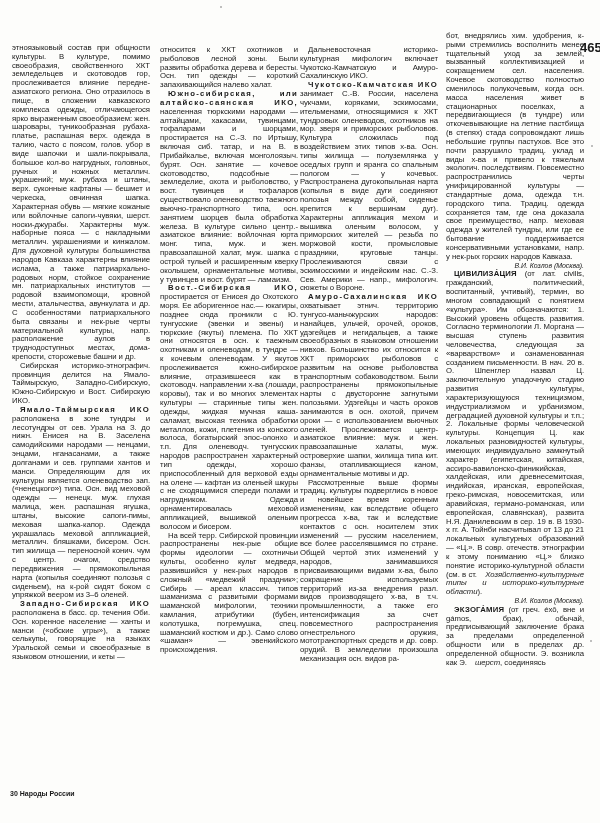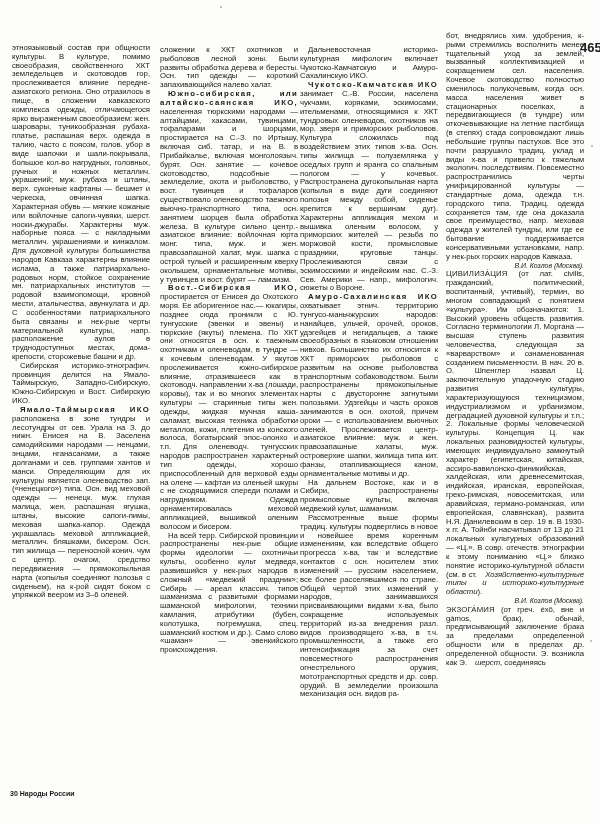--- a/index.html
+++ b/index.html
@@ -8,54 +8,54 @@
     font-family: "Liberation Sans", sans-serif; color:#1a1a1a;
   }
   .col {
     position:absolute; top:44px; width:138px;
     font-size:7.75px; line-height:8.83px; text-align:justify;
     letter-spacing:-0.05px;
   }
   .col p { margin:0; text-indent:8px; }
   .col p.noindent { text-indent:0; }
   .sp { letter-spacing:1.3px; font-weight:bold; }
-  .hw { font-weight:normal; letter-spacing:0.2px; }
+  .hw { font-weight:bold; letter-spacing:0.2px;margin-left:8px; }
   .sig { text-align:right; font-style:italic; font-size:7px; text-indent:0 !important; }
   i { font-style:italic;margin-left:6px; }
   #c1 { left:12px; }
   #c2 { left:160px; top:46px; }
   #c3 { left:300px; top:46px; }
   #c4 { left:446px; top:32px; }
   .pagenum { position:absolute; left:580px; top:40px; font-size:13px; font-weight:bold; }
   .footer { position:absolute; left:10px; top:790px; font-size:7px; font-weight:bold; }
   .speck { position:absolute; width:2px; height:2px; background:#aaa; border-radius:1px; }
 </style>
 </head>
 <body>
 
 <div class="pagenum">465</div>
 
 <div class="col" id="c1">
   <p class="noindent">этноязыковый состав при общности культуры. В культуре, помимо своеобразия, свойственного ХКТ земледельцев и скотоводов гор, прослеживается влияние передне-азиатского региона. Оно отразилось в пище, в сложении кавказского комплекса одежды, отличающегося ярко выраженным своеобразием: жен. шаровары, туникообразная рубаха-платье, распашная верх. одежда в талию, часто с поясом, голов. убор в виде шапочки и шали-покрывала, большое кол-во нагрудных, головных, ручных и ножных металлич. украшений; муж. рубаха и штаны, верх. суконные кафтаны — бешмет и черкеска, овчинная шапка. Характерная обувь — мягкие кожаные или войлочные сапоги-чувяки, шерст. носки-джурабы. Характерны муж. наборные пояса — с накладными металлич. украшениями и кинжалом. Для духовной культуры большинства народов Кавказа характерны влияние ислама, а также патриархально-родовых норм, стойкое сохранение мн. патриархальных институтов — родовой взаимопомощи, кровной мести, аталычества, авункулата и др. С особенностями патриархального быта связаны и нек-рые черты материальной культуры, напр. расположение аулов в труднодоступных местах, дома-крепости, сторожевые башни и др.</p>
   <p>Сибирская историко-этнографич. провинция делится на Ямало-Таймырскую, Западно-Сибирскую, Южно-Сибирскую и Вост. Сибирскую ИКО.</p>
   <p><span class="sp">Ямало-Таймырская ИКО</span><span> расположена в зоне тундры и лесотундры от сев. Урала на З. до нижн. Енисея на В. Заселена самодийскими народами — ненцами, энцами, нганасанами, а также долганами и сев. группами хантов и манси. Определяющим для их культуры является оленеводство зап. («ненецкого») типа. Осн. вид меховой одежды — ненецк. муж. глухая малица, жен. распашная ягушка, штаны, высокие сапоги-пимы, меховая шапка-капор. Одежда украшалась меховой аппликацией, металлич. бляшками, бисером. Осн. тип жилища — переносной конич. чум с центр. очагом, средство передвижения — прямокопыльная нарта (копылья соединяют полозья с сиденьем), на к-рой сидят боком с упряжкой веером из 3–6 оленей.</span></p>
+  <p><span class="sp">Западно-Сибирская ИКО</span><span> расположена в басс. ср. течения Оби. Осн. коренное население — ханты и манси («обские угры»), а также селькупы, говорящие на языках Уральской семьи и своеобразные в языковом отношении, и кеты —</span></p>
 </div>
 
 <div class="col" id="c2">
-  <p class="noindent">сложении к ХКТ охотников и рыболовов лесной зоны. Были развиты обработка дерева и бересты. Осн. тип одежды — короткий запахивающийся налево халат.</p>
+  <p class="noindent">относится к ХКТ охотников и рыболовов лесной зоны. Были развиты обработка дерева и бересты. Осн. тип одежды — короткий запахивающийся налево халат.</p>
   <p><span class="sp">Южно-сибирская, или алтайско-саянская ИКО,</span><span> населенная тюркскими народами — алтайцами, хакасами, тувинцами, тофаларами и шорцами, простирается на С.-З. по Иртышу, включая сиб. татар, и на В. в Прибайкалье, включая монголоязыч. бурят. Осн. занятие — кочевое скотоводство, подсобные — земледелие, охота и рыболовство, у вост. тувинцев и тофаларов существовало оленеводство таежного вьючно-транспортного типа, осн. занятием шорцев была обработка железа. В культуре сильно центр.-азиатское влияние: войлочная юрта монг. типа, муж. и жен. правозапашной халат, муж. шапка с острой тульей и расширенным кверху околышем, орнаментальные мотивы, у тувинцев и вост. бурят — ламаизм.</span></p>
   <p><span class="sp">Вост.-Сибирская ИКО,</span><span> простирается от Енисея до Охотского моря. Ее аборигенное нас.— юкагиры, позднее сюда проникли с Ю. тунгусские (эвенки и эвены) и тюркские (якуты) племена. По ХКТ они относятся в осн. к таежным охотникам и оленеводам, в тундре — к кочевым оленеводам. У якутов прослеживается южно-сибирское влияние, отразившееся как в скотоводч. направлении х-ва (лошади, коровы), так и во многих элементах культуры — старинные типы жен. одежды, жидкая мучная каша-саламат, высокая техника обработки металлов, кожи, плетения из конского волоса, богатырский эпос-олонхо и т.п. Для оленеводч. тунгусских народов распространен характерный тип одежды, хорошо приспособленный для верховой езды на олене — кафтан из оленьей шкуры с не сходящимися спереди полами и нагрудником. Одежда орнаментировалась меховой аппликацией, вышивкой оленьим волосом и бисером.</span></p>
   <p>На всей терр. Сибирской провинции распространены нек-рые общие формы идеологии — охотничьи культы, особенно культ медведя, развившийся у нек-рых народов в сложный «медвежий праздник»; Сибирь — ареал классич. типов шаманизма с развитыми формами шаманской мифологии, техники камлания, атрибутики (бубен, колотушка, погремушка, спец. шаманский костюм и др.). Само слово «шаман» — эвенкийского происхождения.</p>
 </div>
 
 <div class="col" id="c3">
   <p>Дальневосточная историко-культурная мифологич включает Чукотско-Камчатскую и Амуро-Сахалинскую ИКО.</p>
   <p><span class="sp">Чукотско-Камчатская ИКО</span><span> занимает С.-В. России, населена чукчами, коряками, эскимосами, ительменами, относящимися к ХКТ тундровых оленеводов, охотников на мор. зверя и приморских рыболовов. Культура сложилась под воздействием этих типов х-ва. Осн. типы жилища — полуземлянка у оседлых групп и яранга со спальным пологом — у кочевых. Распространена дугокопыльная нарта (копылья в виде дуги соединяют полозья между собой, сиденье крепится к вершинам дуг). Характерны аппликация мехом и вышивка оленьим волосом, у приморских жителей — резьба по моржовой кости, промысловые праздники, круговые танцы. Прослеживаются связи с эскимосскими и индейским нас. С.-З. Сев. Америки — напр., мифологич. сюжеты о Вороне.</span></p>
   <p><span class="sp">Амуро-Сахалинская ИКО</span><span> охватывает этнич. территорию тунгусо-маньчжурских народов: нанайцев, ульчей, орочей, ороков, удэгейцев и негидальцев, а также своеобразных в языковом отношении нивхов. Большинство их относится к ХКТ приморских рыболовов с развитым на основе рыболовства транспортным собаководством. Были распространены прямокопыльные нарты с двусторонне загнутыми полозьями. Удэгейцы и часть ороков занимаются в осн. охотой, причем ороки — с использованием вьючных оленей. Прослеживается центр-азиатское влияние: муж. и жен. правозапашные халаты, муж. островерхие шапки, жилища типа кит. фанзы, отапливающиеся каном, орнаментальные мотивы и др.</span></p>
-  <p>На дальнем Востоке, как и в Сибири, распространены промысловые культы, включая медвежий культ, шаманизм.</p>
   <p>Рассмотренные выше формы традиц. культуры подверглись в новое и новейшее время коренным изменениям, как вследствие общего прогресса х-ва, так и вследствие контактов с осн. носителем этих изменений — русским населением, все более расселявшимся по стране. Общей чертой этих изменений у народов, занимавшихся присваивающими видами х-ва, было сокращение используемых территорий из-за внедрения разл. видов производящего х-ва, в т.ч. промышленности, а также его интенсификация за счет повсеместного распространения огнестрельного оружия, мототранспортных средств и др. совр. орудий. В земледелии произошла механизация осн. видов ра-</p>
 </div>
 
 <div class="col" id="c4">
   <p class="noindent">бот, внедрялись хим. удобрения, к-рыми стремились восполнить менее тщательный уход за землей, вызванный коллективизацией и сокращением сел. населения. Кочевое скотоводство полностью сменилось полукочевым, когда осн. масса населения живет в стационарных поселках, а передвигающиеся (в тундре) или откочевывающие на летние пастбища (в степях) стада сопровождают лишь небольшие группы пастухов. Все это почти разрушило традиц. уклад и виды х-ва и привело к тяжелым экологич. последствиям. Повсеместно распространились черты унифицированной культуры — стандартные дома, одежда т.н. городского типа. Традиц. одежда сохраняется там, где она доказала свое преимущество, напр. меховая одежда у жителей тундры, или где ее бытование поддерживается консервативными установками, напр. у нек-рых горских народов Кавказа.</p>
   <p class="sig">В.И. Козлов (Москва).</p>
   <p class="noindent"><span class="hw">ЦИВИЛИЗА́ЦИЯ</span><span> (от лат. civilis, гражданский, политический, воспитанный, учтивый), термин, во многом совпадающий с понятием «культура». Им обозначаются: 1. Высокий уровень обществ. развития. Согласно терминологии Л. Моргана — высшая ступень развития человечества, следующая за «варварством» и ознаменованная созданием письменности. В нач. 20 в. О. Шпенглер назвал Ц. заключительную упадочную стадию развития культуры, характеризующуюся техницизмом, индустриализмом и урбанизмом, деградацией духовной культуры и т.п.; 2. Локальные формы человеческой культуры. Концепция Ц. как локальных разновидностей культуры, имеющих индивидуально замкнутый характер (египетская, китайская, ассиро-вавилонско-финикийская, халдейская, или древнесемитская, индийская, иранская, европейская, греко-римская, новосемитская, или аравийская, германо-романская, или европейская, славянская), развита Н.Я. Данилевским в сер. 19 в. В 1930-х гг. А. Тойнби насчитывал от 13 до 21 локальных культурных образований — «Ц.». В совр. отечеств. этнографии к этому пониманию «Ц.» близко понятие историко-культурной области (см. в ст. </span><i>Хозяйственно-культурные типы и историко-культурные области</i><span>).</span></p>
   <p class="sig">В.И. Козлов (Москва).</p>
   <p class="noindent"><span class="hw">ЭКЗОГА́МИЯ</span><span> (от греч. éxō, вне и gámos, брак), обычай, предписывающий заключение брака за пределами определенной общности или в пределах др. определенной общности. Э. возникла как Э. </span><i>шерст</i><span>, соединяясь</span></p>
 </div>

